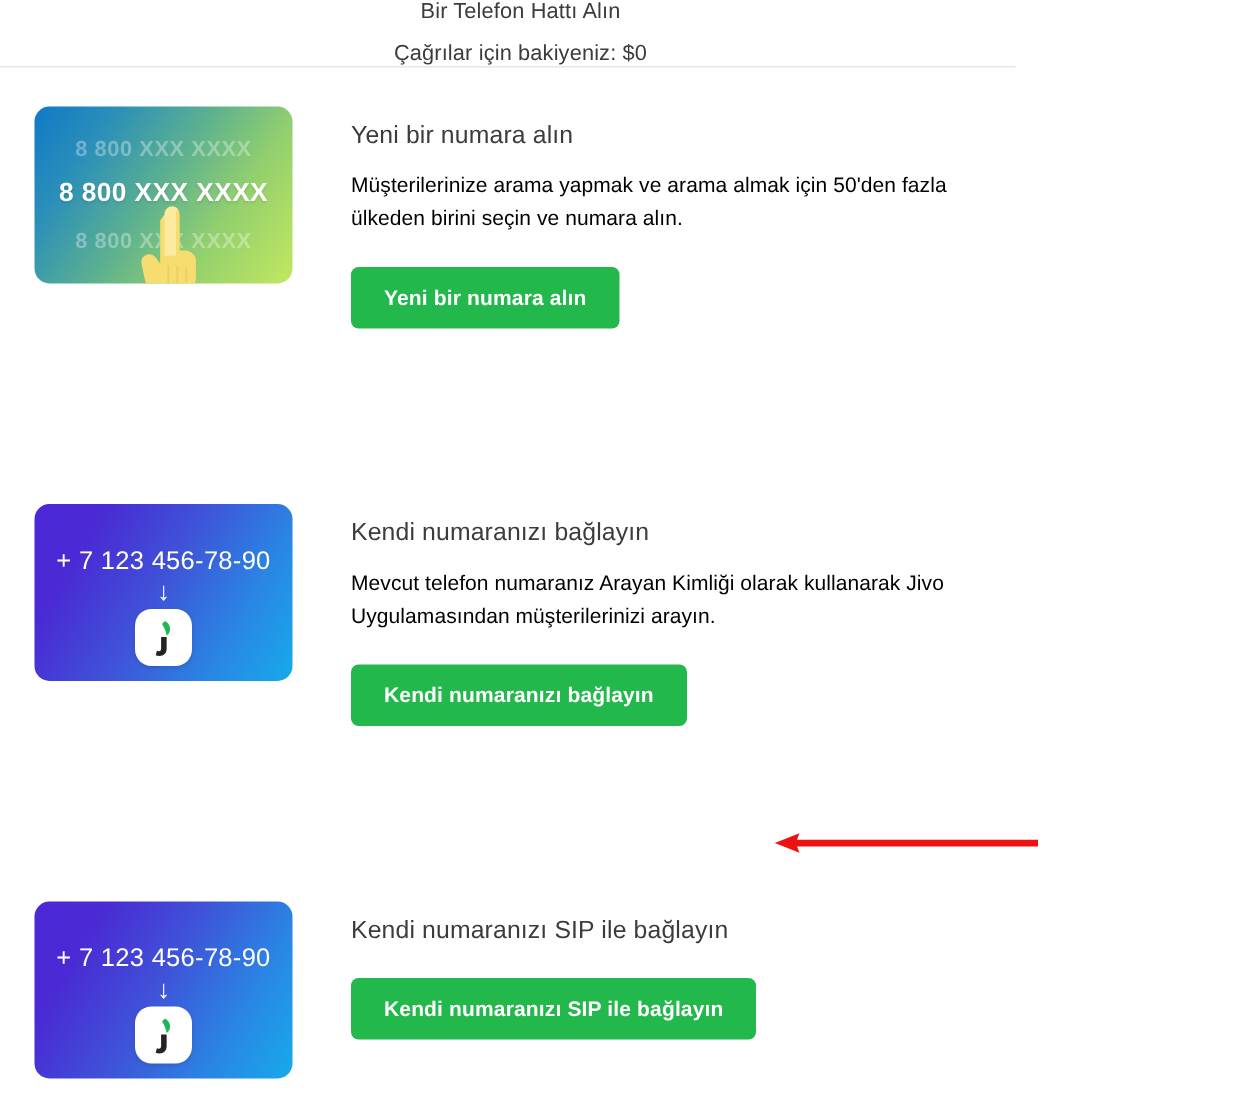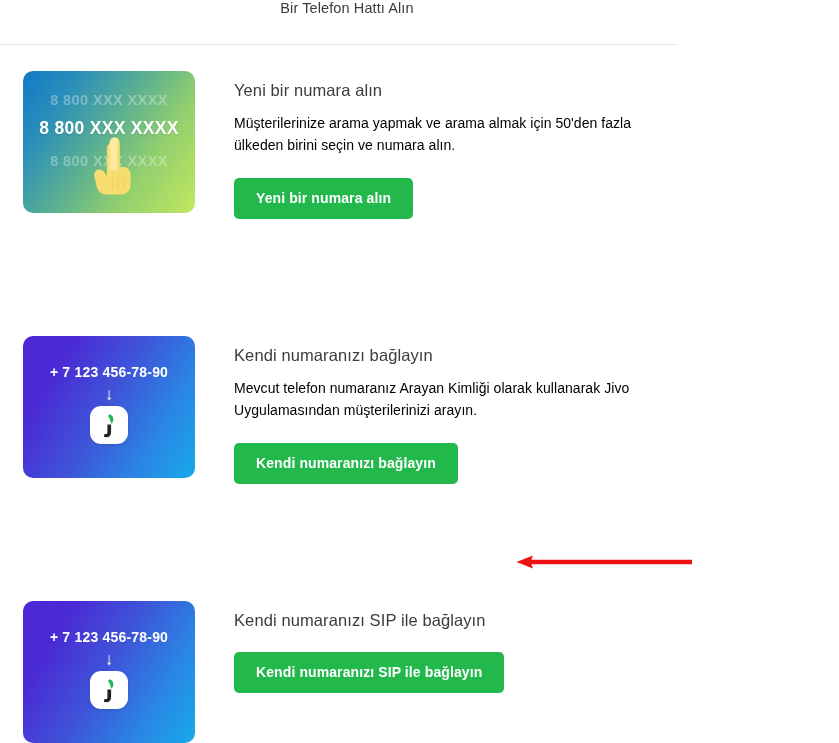--- a/index.html
+++ b/index.html
@@ -48,21 +48,21 @@
     padding-left: 23px;
     position: relative;
   }
   .sec-1 { margin-top: 26px; }
   .sec-2 { margin-top: 117px; }
   .sec-3 { margin-top: 117px; }
 
   
   .card {
     width: 172px;
-    height: 142px;
+    height: 118px;
     border-radius: 10px;
     flex: 0 0 auto;
     position: relative;
     overflow: hidden;
     color: #ffffff;
   }
   .card-green {
     background: linear-gradient(125deg,
         #1079c6 0%,
         #2b8fb9 22%,
@@ -110,22 +110,22 @@
     width: 40px;
     height: 58px;
   }
 
   
   .pc-num {
     position: absolute;
     left: 0; right: 0;
     top: 28px;
     text-align: center;
-    font-size: 14px;
-    font-weight: bold;
+    font-size: 17px;
+    font-weight: normal;
     letter-spacing: 0.2px;
     color: #ffffff;
   }
   .pc-arrow {
     position: absolute;
     left: 0; right: 0;
     top: 50px;
     text-align: center;
     font-size: 17px;
     line-height: 1;
@@ -191,20 +191,21 @@
     pointer-events: none;
   }
 </style>
 </head>
 <body>
 
 <div class="panel">
 
   <div class="header">
     <div class="header-title">Bir Telefon Hattı Alın</div>
+    <div class="header-balance">Çağrılar için bakiyeniz: $0</div>
   </div>
 
   <div class="section sec-1">
     <div class="card card-green">
       <div class="ghost-num ghost-top">8 800 XXX XXXX</div>
       <div class="main-num">8 800 XXX XXXX</div>
       <div class="ghost-num ghost-bot">8 800 XXX XXXX</div>
       <svg class="finger" viewBox="0 0 40 58">
         <path d="M17.5 6 C17.5 2.7 20 0.6 22.6 0.6 C25.2 0.6 27.6 2.7 27.6 6 L27.6 30 L30.5 30 C35 30 38.4 32.6 38.4 37 L38.4 48 C38.4 54 34 57.6 28.2 57.6 L15 57.6 C9.5 57.6 5.4 54.2 4.4 49.4 L2.2 39.2 C1.5 35.8 3.2 33.2 6.2 32.6 C8.7 32.1 11 33.4 12.4 35.6 L14.6 39 L14.6 10 Z" fill="#f7dc6f"></path>
         <path d="M17.5 6 C17.5 2.7 20 0.6 22.6 0.6 C24.1 0.6 25.5 1.3 26.4 2.4 C25.6 3.3 25.1 4.5 25.1 6 L25.1 33.5 L17.5 33.5 Z" fill="#fbeaa0"></path>

